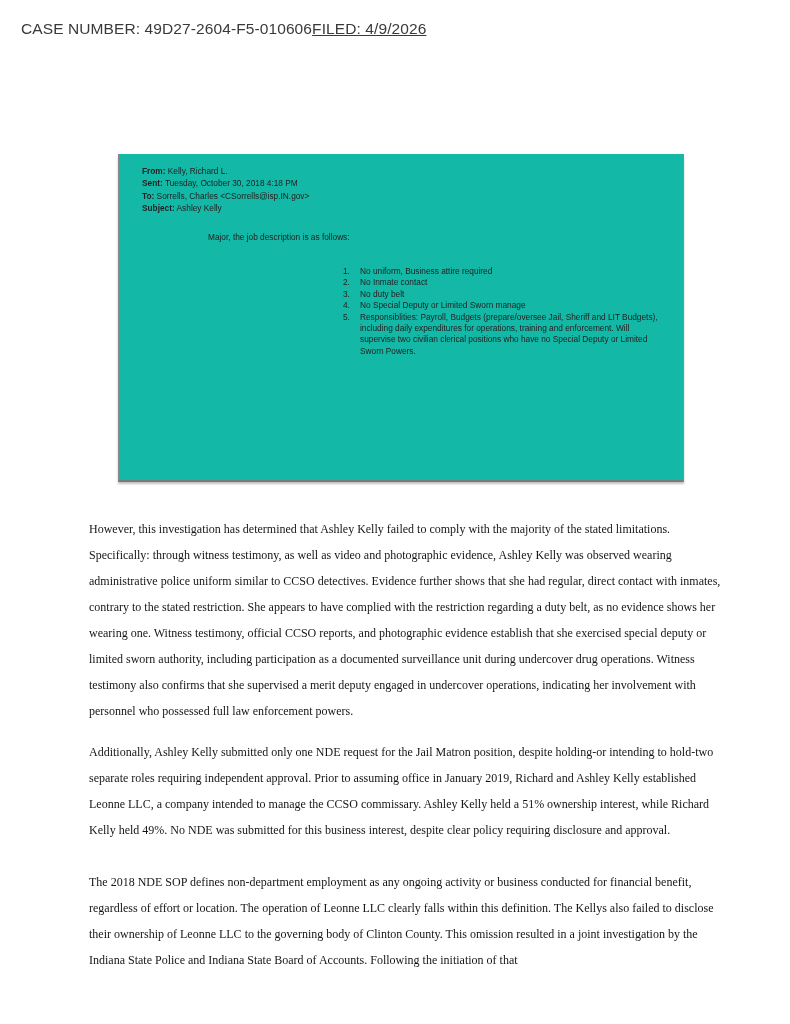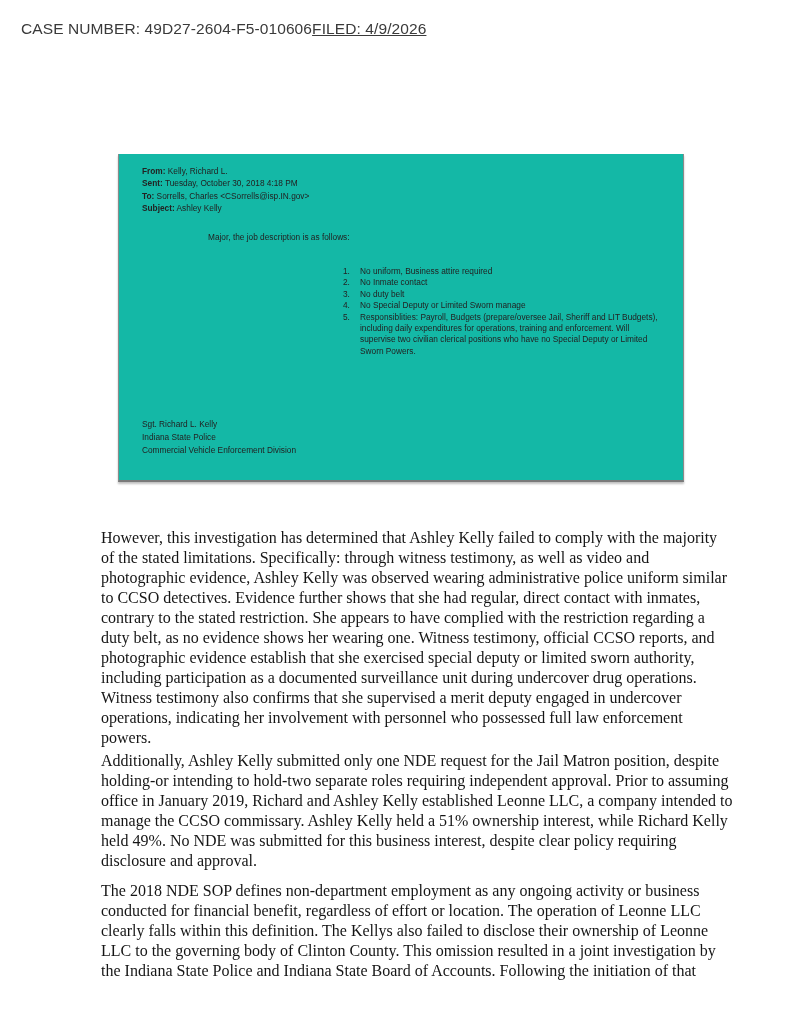--- a/index.html
+++ b/index.html
@@ -90,24 +90,24 @@
       font-family: "Liberation Sans", sans-serif;
       font-size: 8.3px;
       line-height: 12.8px;
       color: #222;
     }
     .body-text {
       position: absolute;
       left: 89px;
       width: 632px;
       font-family: "Liberation Serif", serif;
-      font-size: 16px;
-      line-height: 20px;
+      font-size: 12px;
+      line-height: 26px;
       color: #151515;
-      margin: 12px;
+      margin: 0;
     }
     #para1 { top: 516px; }
     #para2 { top: 739px; }
     #para3 { top: 869px; }
   </style>
 </head>
 <body>
 
 <div class="case-header">
   <span class="case-number">CASE NUMBER: 49D27-2604-F5-010606</span><span class="filed">FILED: 4/9/2026</span>
@@ -139,22 +139,17 @@
     <li>
         <span class="num">4.</span>
         <span class="txt">No Special Deputy or Limited Sworn manage</span>
       </li>
     <li>
         <span class="num">5.</span>
         <span class="txt">Responsiblities: Payroll, Budgets (prepare/oversee Jail, Sheriff and LIT Budgets), including daily expenditures for operations, training and enforcement.  Will supervise two civilian clerical positions who have no Special Deputy or Limited Sworn Powers.</span>
       </li>
   </ol>
 
-  <div class="signature">
-    <div>Sgt. Richard L. Kelly</div>
-    <div>Indiana State Police</div>
-    <div>Commercial Vehicle Enforcement Division</div>
-  </div>
 </div>
 
 <p class="body-text" id="para1">However, this investigation has determined that Ashley Kelly failed to comply with the majority of the stated limitations. Specifically: through witness testimony, as well as video and photographic evidence, Ashley Kelly was observed wearing administrative police uniform similar to CCSO detectives. Evidence further shows that she had regular, direct contact with inmates, contrary to the stated restriction. She appears to have complied with the restriction regarding a duty belt, as no evidence shows her wearing one. Witness testimony, official CCSO reports, and photographic evidence establish that she exercised special deputy or limited sworn authority, including participation as a documented surveillance unit during undercover drug operations. Witness testimony also confirms that she supervised a merit deputy engaged in undercover operations, indicating her involvement with personnel who possessed full law enforcement powers.</p>
 <p class="body-text" id="para2">Additionally, Ashley Kelly submitted only one NDE request for the Jail Matron position, despite holding-or intending to hold-two separate roles requiring independent approval. Prior to assuming office in January 2019, Richard and Ashley Kelly established Leonne LLC, a company intended to manage the CCSO commissary. Ashley Kelly held a 51% ownership interest, while Richard Kelly held 49%. No NDE was submitted for this business interest, despite clear policy requiring disclosure and approval.</p>
 <p class="body-text" id="para3">The 2018 NDE SOP defines non-department employment as any ongoing activity or business conducted for financial benefit, regardless of effort or location. The operation of Leonne LLC clearly falls within this definition. The Kellys also failed to disclose their ownership of Leonne LLC to the governing body of Clinton County. This omission resulted in a joint investigation by the Indiana State Police and Indiana State Board of Accounts. Following the initiation of that</p>
 
 </body></html>

